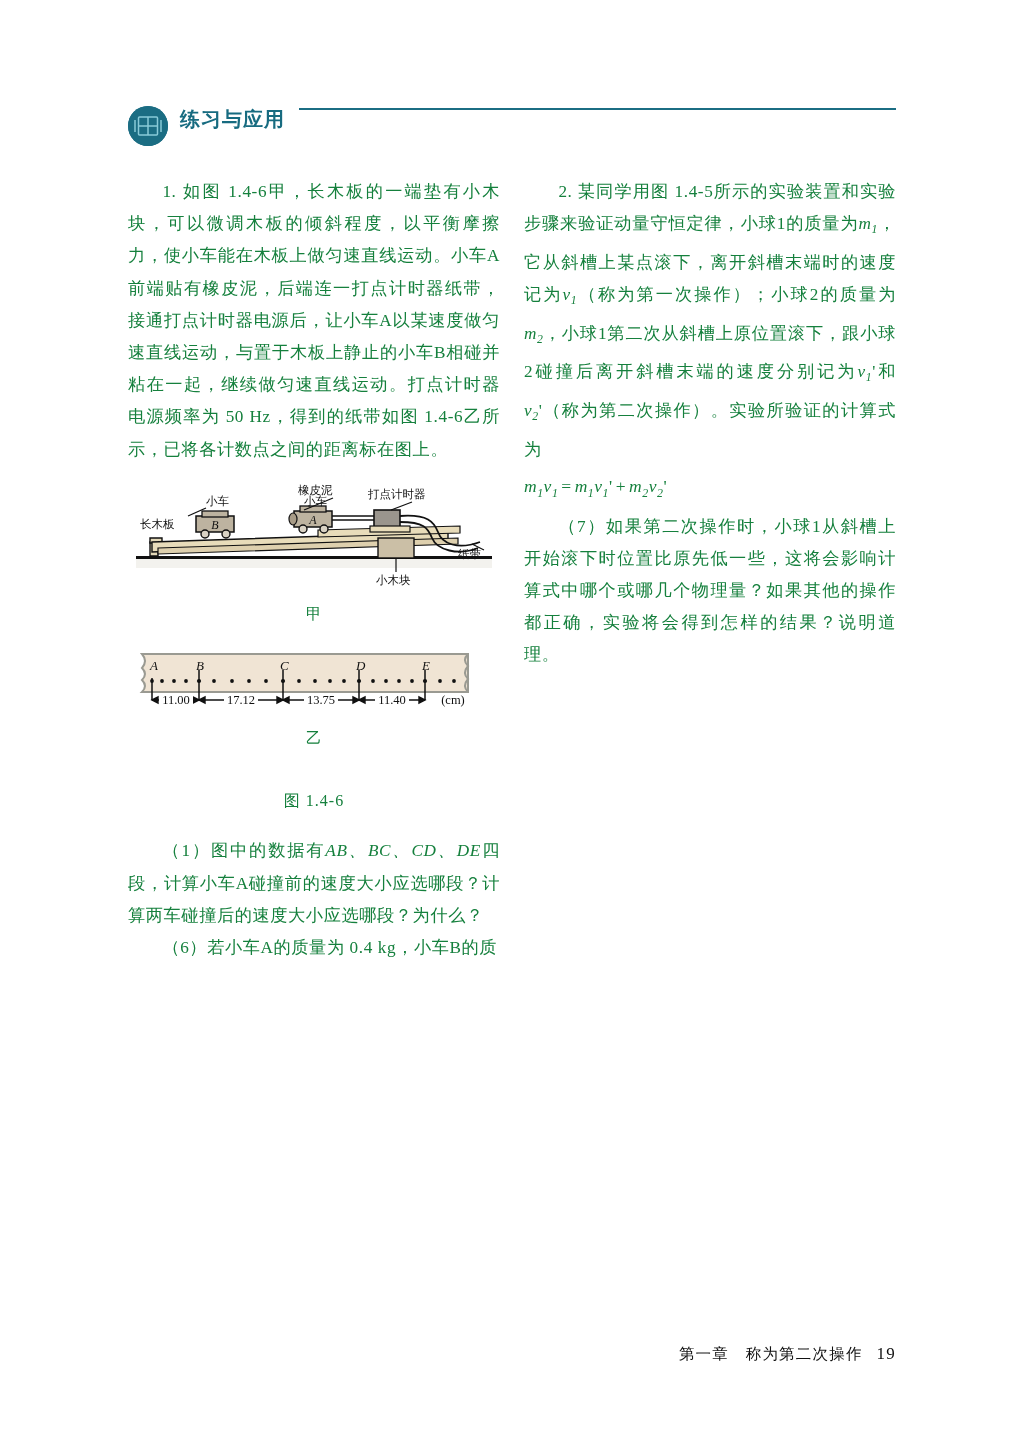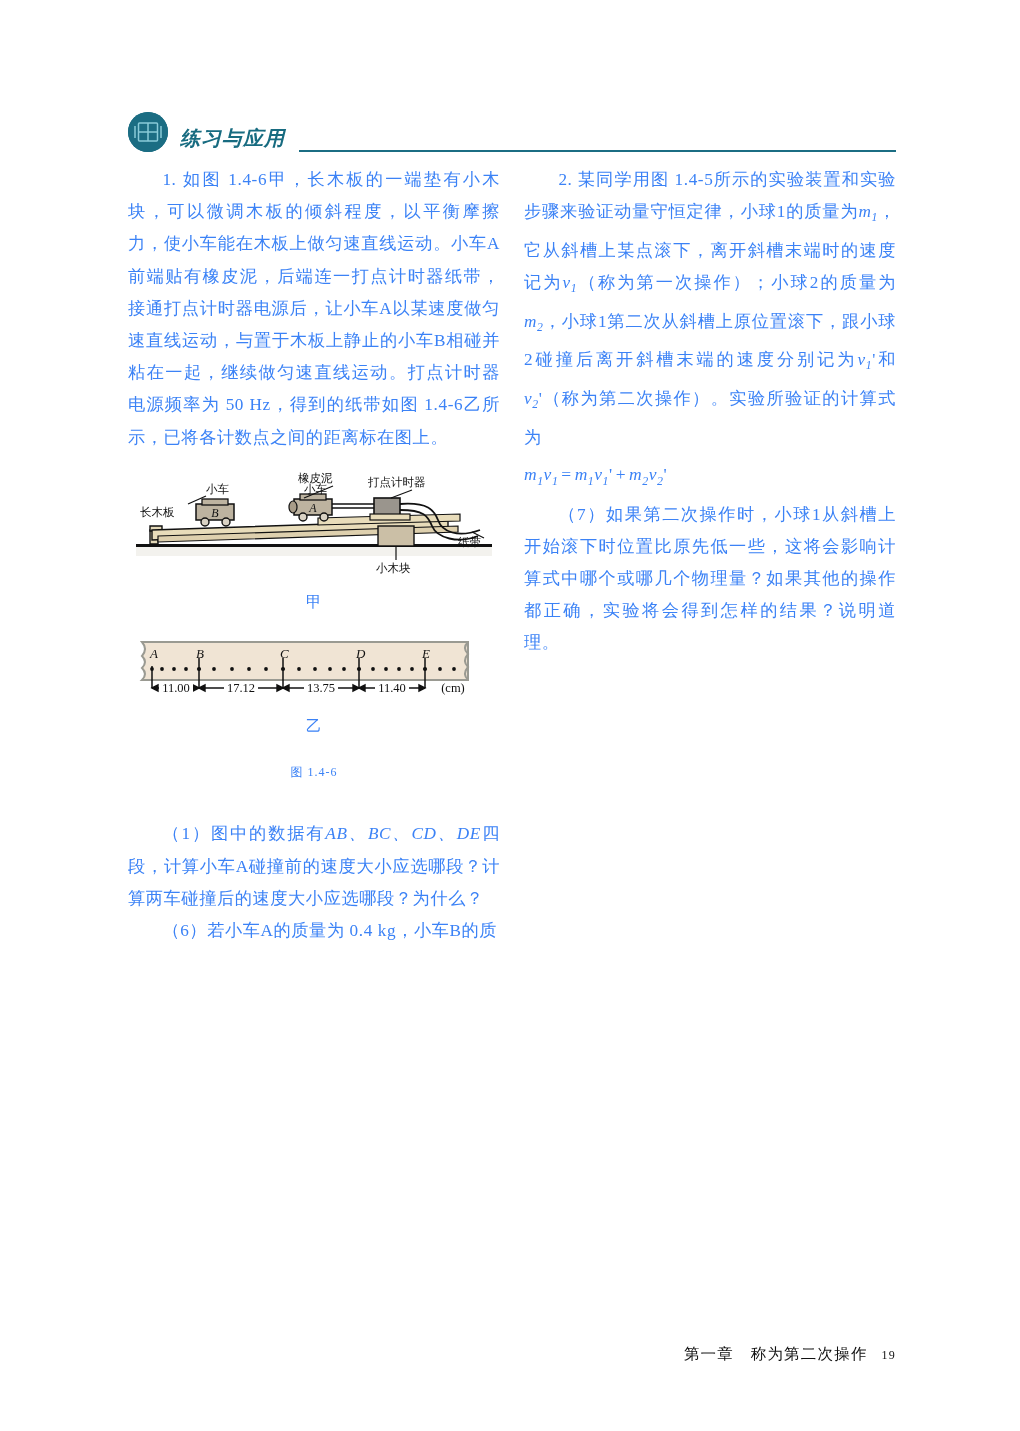--- a/index.html
+++ b/index.html
@@ -24,22 +24,21 @@
   }
 
   
   .section-header {
     position: absolute;
     left: 128px;
     top: 106px;
     width: 768px;
     height: 46px;
     display: flex;
-    align-items: flex-end;
-    font-style: italic;
+    align-items: flex-start;
   }
   .badge {
     width: 40px;
     height: 40px;
     border-radius: 50%;
     background: #1b6d83;
     flex: 0 0 auto;
     position: relative;
   }
   .badge svg { display: block; }
@@ -56,27 +55,27 @@
     flex: 1 1 auto;
     height: 2px;
     background: #1b6d83;
     margin-left: 14px;
     margin-top: 2px;
   }
 
   
   .col {
     position: absolute;
-    top: 164px;
+    top: 176px;
     width: 372px;
     font-size: 17.2px;
     line-height: 32.2px;
     text-align: justify;
     text-justify: inter-character;
-    color: #3b82f6;
+    color: #15803d;
   }
   .col-left  { left: 128px; }
   .col-right { left: 524px; }
 
   .para {
     margin: 0;
     text-indent: 2em;
     letter-spacing: 0.6px;
   }
   .para.no-indent { text-indent: 0; }
@@ -99,22 +98,22 @@
     width: 372px;
   }
   .fig-caption {
     text-align: center;
     font-size: 15.5px;
     margin-top: 2px;
     letter-spacing: 0.5px;
   }
   .fig-number {
     text-align: center;
-    font-size: 12px;
-    margin-top: 14px;
+    font-size: 16px;
+    margin-top: 31px;
     letter-spacing: 1px;
   }
 
   .jia-wrap { position: relative; width: 372px; height: 116px; }
   .yi-wrap  { position: relative; width: 372px; height: 72px; margin-top: 18px; }
 
   .jia-wrap svg, .yi-wrap svg { position: absolute; left: 0; top: 0; }
 
   
   .footer {
@@ -123,21 +122,21 @@
     bottom: 66px;
     font-size: 15.5px;
     letter-spacing: 1.2px;
     color: #111;
     white-space: nowrap;
     font-family: "DejaVu Sans", "Liberation Sans", sans-serif;
   }
   .footer .pg {
     margin-left: 14px;
     font-family: "Liberation Serif", serif;
-    font-size: 12px;
+    font-size: 17px;
   }
 </style>
 </head>
 <body>
 
 <div class="page">
 
   <div class="section-header">
     <div class="badge">
       <svg width="40" height="40" viewBox="0 0 40 40">
@@ -291,21 +290,21 @@
             <rect x="247" y="45" width="34" height="14" fill="#ffffff"></rect>
             <text x="264" y="56">11.40</text>
             <text x="325" y="56">(cm)</text>
           </g>
         </svg>
       </div>
       <div class="fig-caption">乙</div>
       <div class="fig-number">图 1.4-6</div>
     </div>
 
-    <p class="para" style="margin-top:30px"><span>（1）图中的数据有</span><span class="it">AB、BC、CD、DE</span><span>四段，计算小车A碰撞前的速度大小应选哪段？计算两车碰撞后的速度大小应选哪段？为什么？</span></p>
+    <p class="para" style="margin-top:18px"><span>（1）图中的数据有</span><span class="it">AB、BC、CD、DE</span><span>四段，计算小车A碰撞前的速度大小应选哪段？计算两车碰撞后的速度大小应选哪段？为什么？</span></p>
 
     <p class="para">（6）若小车A的质量为 0.4 kg，小车B的质</p>
   </div>
 
   <div class="col col-right">
 
 
     <p class="para"><span>2. 某同学用图 1.4-5所示的实验装置和实验步骤来验证动量守恒定律，小球1的质量为</span><span class="it"><span>m</span><sub>1</sub></span><span>，它从斜槽上某点滚下，离开斜槽末端时的速度记为</span><span class="it"><span>v</span><sub>1</sub></span><span>（称为第一次操作）；小球2的质量为</span><span class="it"><span>m</span><sub>2</sub></span><span>，小球1第二次从斜槽上原位置滚下，跟小球2碰撞后离开斜槽末端的速度分别记为</span><span class="it"><span>v</span><sub>1</sub><span class="prime">'</span></span><span>和</span><span class="it"><span>v</span><sub>2</sub><span class="prime">'</span></span><span>（称为第二次操作）。实验所验证的计算式为</span></p>
 
     <p class="formula"><span>m</span><sub>1</sub><span>v</span><sub>1</sub><span class="op">=</span><span>m</span><sub>1</sub><span>v</span><sub>1</sub><span class="prime">'</span><span class="op">+</span><span>m</span><sub>2</sub><span>v</span><sub>2</sub><span class="prime">'</span></p>

